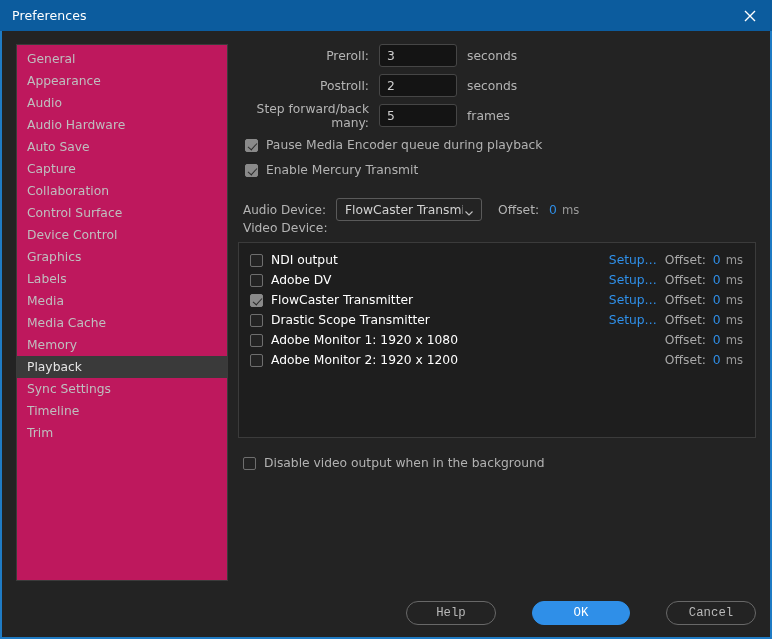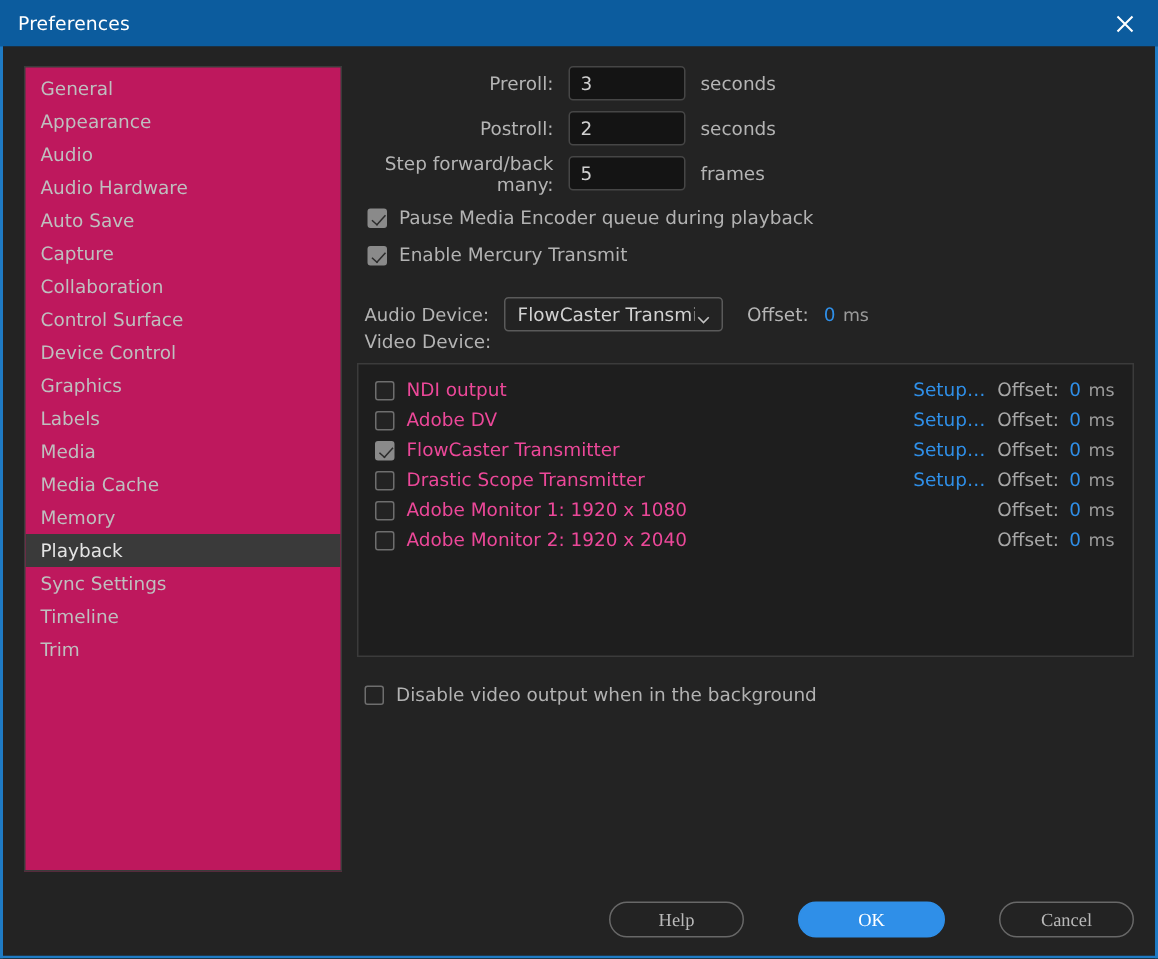--- a/index.html
+++ b/index.html
@@ -169,21 +169,21 @@
     background: #1e1e1e;
     border: 1px solid #3b3b3b;
     padding: 7px 0 0 0;
     overflow: hidden;
   }
   .dev-row {
     display: flex; align-items: center;
     height: 20px; padding-left: 11px; padding-right: 12px;
   }
   .dev-name {
-    color: #ec4899; font-size: 12.3px;
+    color: #ffffff; font-size: 12.3px;
     white-space: nowrap; user-select: none;
   }
   .dev-spacer { flex: 1; }
   .setup-link {
     color: #2f8fe8; font-size: 12.3px;
     width: 46px; text-align: right;
     cursor: pointer; white-space: nowrap;
   }
   .setup-blank { width: 46px; }
   .dev-off-lbl {
@@ -202,21 +202,21 @@
     position: absolute; left: 0; right: 0; bottom: 0;
     height: 48px;
     display: flex; align-items: center; justify-content: flex-end;
     padding-right: 14px;
   }
   .btn {
     height: 24px; border-radius: 12px;
     font-size: 12.3px;
     display: flex; align-items: center; justify-content: center;
     cursor: pointer; user-select: none;
-    font-family: Liberation Serif, serif;
+    font-family: Liberation Mono, monospace;
   }
   .btn-outline {
     width: 90px;
     background: transparent;
     border: 1px solid #686868;
     color: #b9b9b9;
   }
   .btn-primary {
     width: 98px;
     background: #2f8fe8;
@@ -353,21 +353,21 @@
             <span class="cb"></span>
             <span class="dev-name">Adobe Monitor 1: 1920 x 1080</span>
             <span class="dev-spacer"></span>
             <span class="setup-blank"></span>
             <span class="dev-off-lbl">Offset:</span>
             <span class="dev-off-val">0</span>
             <span class="dev-off-ms">ms</span>
           </div>
           <div class="dev-row">
             <span class="cb"></span>
-            <span class="dev-name">Adobe Monitor 2: 1920 x 2040</span>
+            <span class="dev-name">Adobe Monitor 2: 1920 x 1200</span>
             <span class="dev-spacer"></span>
             <span class="setup-blank"></span>
             <span class="dev-off-lbl">Offset:</span>
             <span class="dev-off-val">0</span>
             <span class="dev-off-ms">ms</span>
           </div>
         </div>
 
       <div id="disable-row" class="check-row">
         <span class="cb" id="disable-cb"></span>

